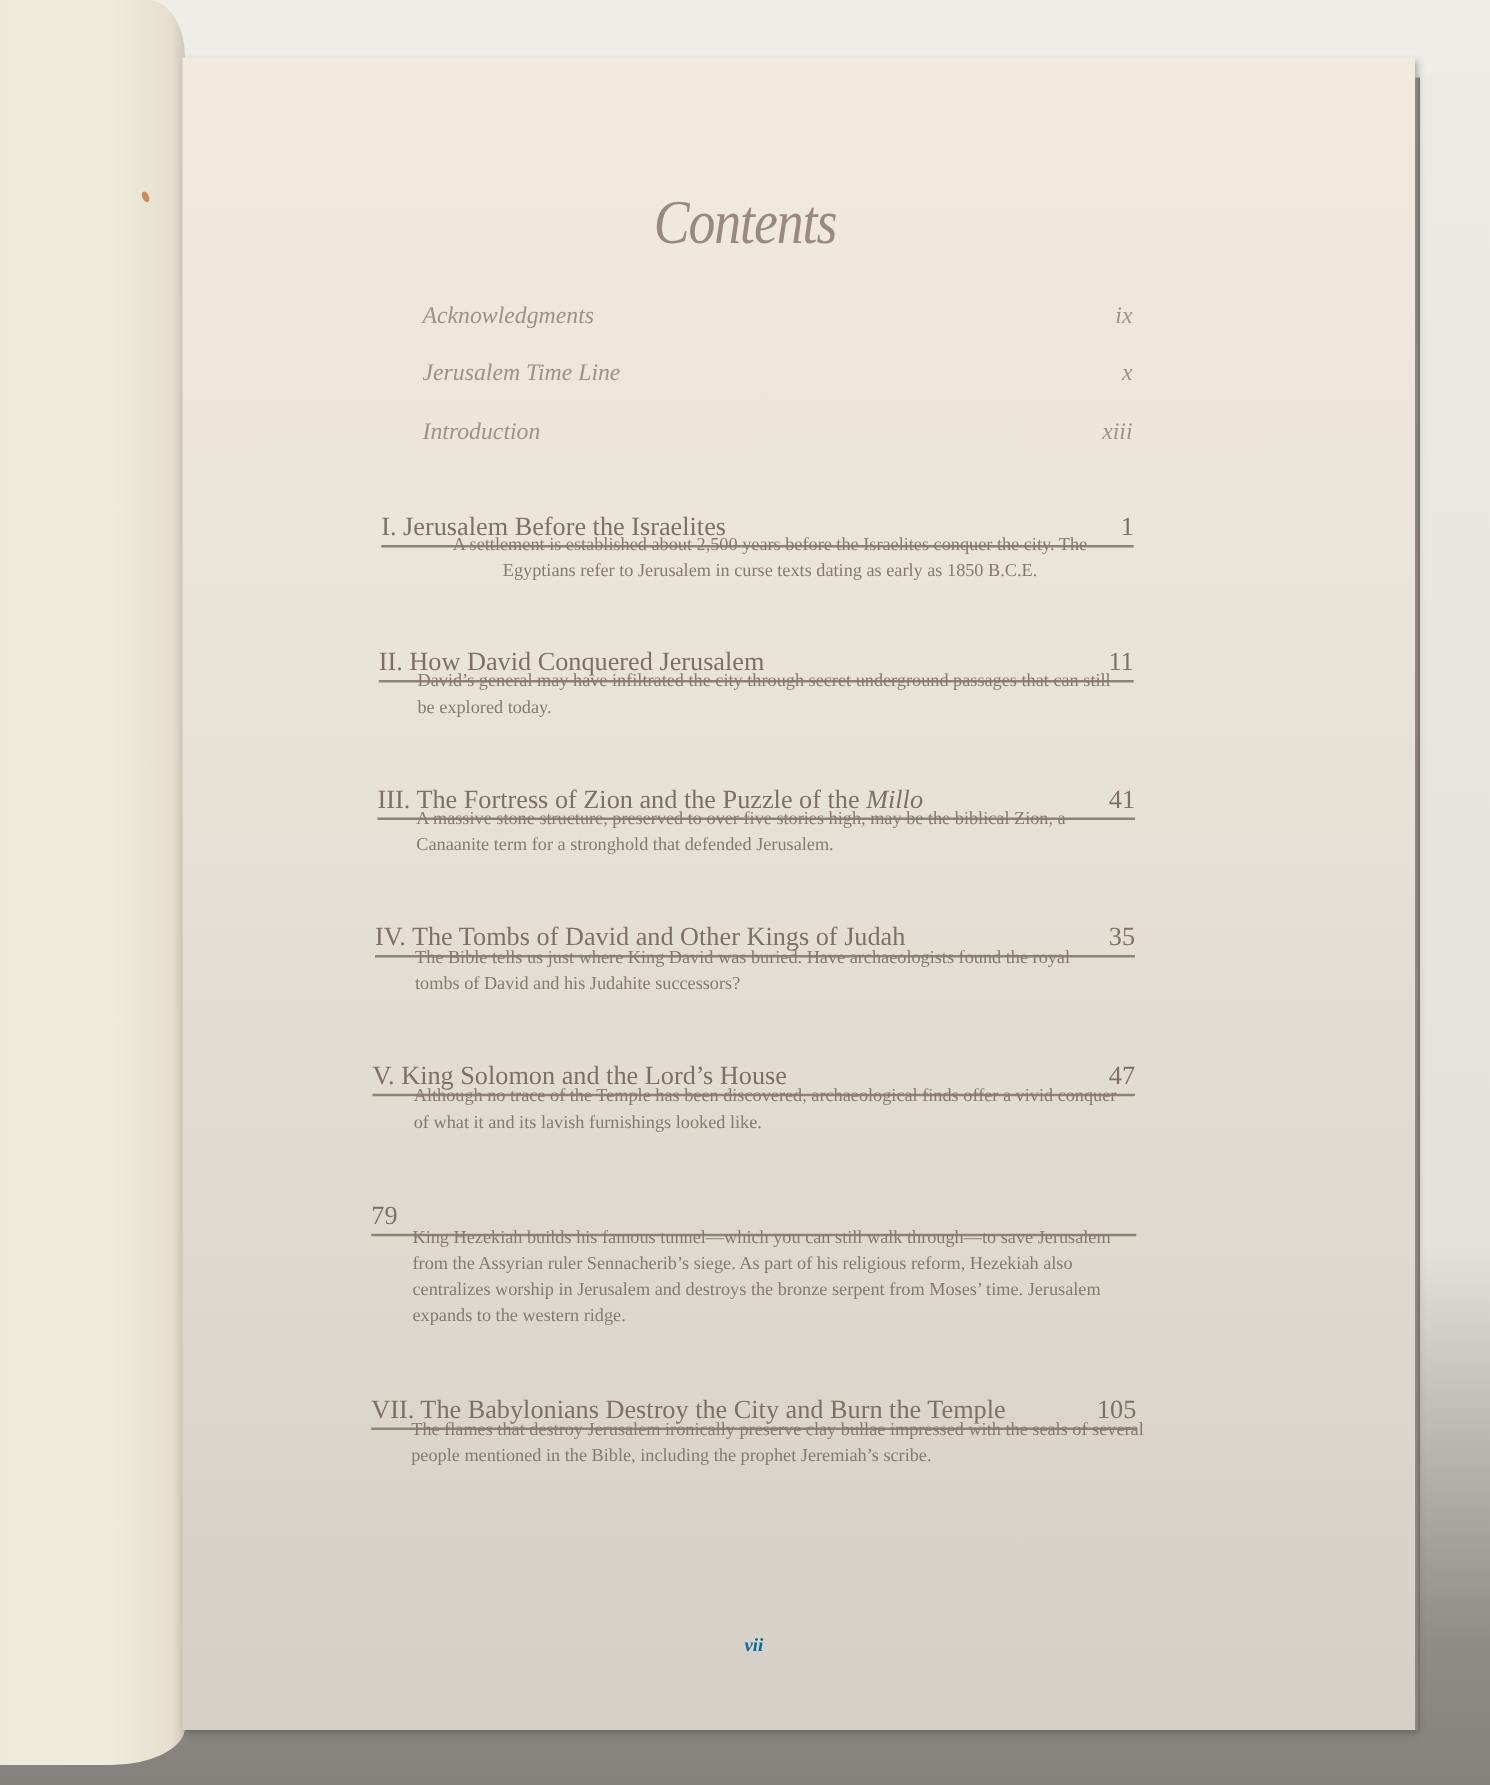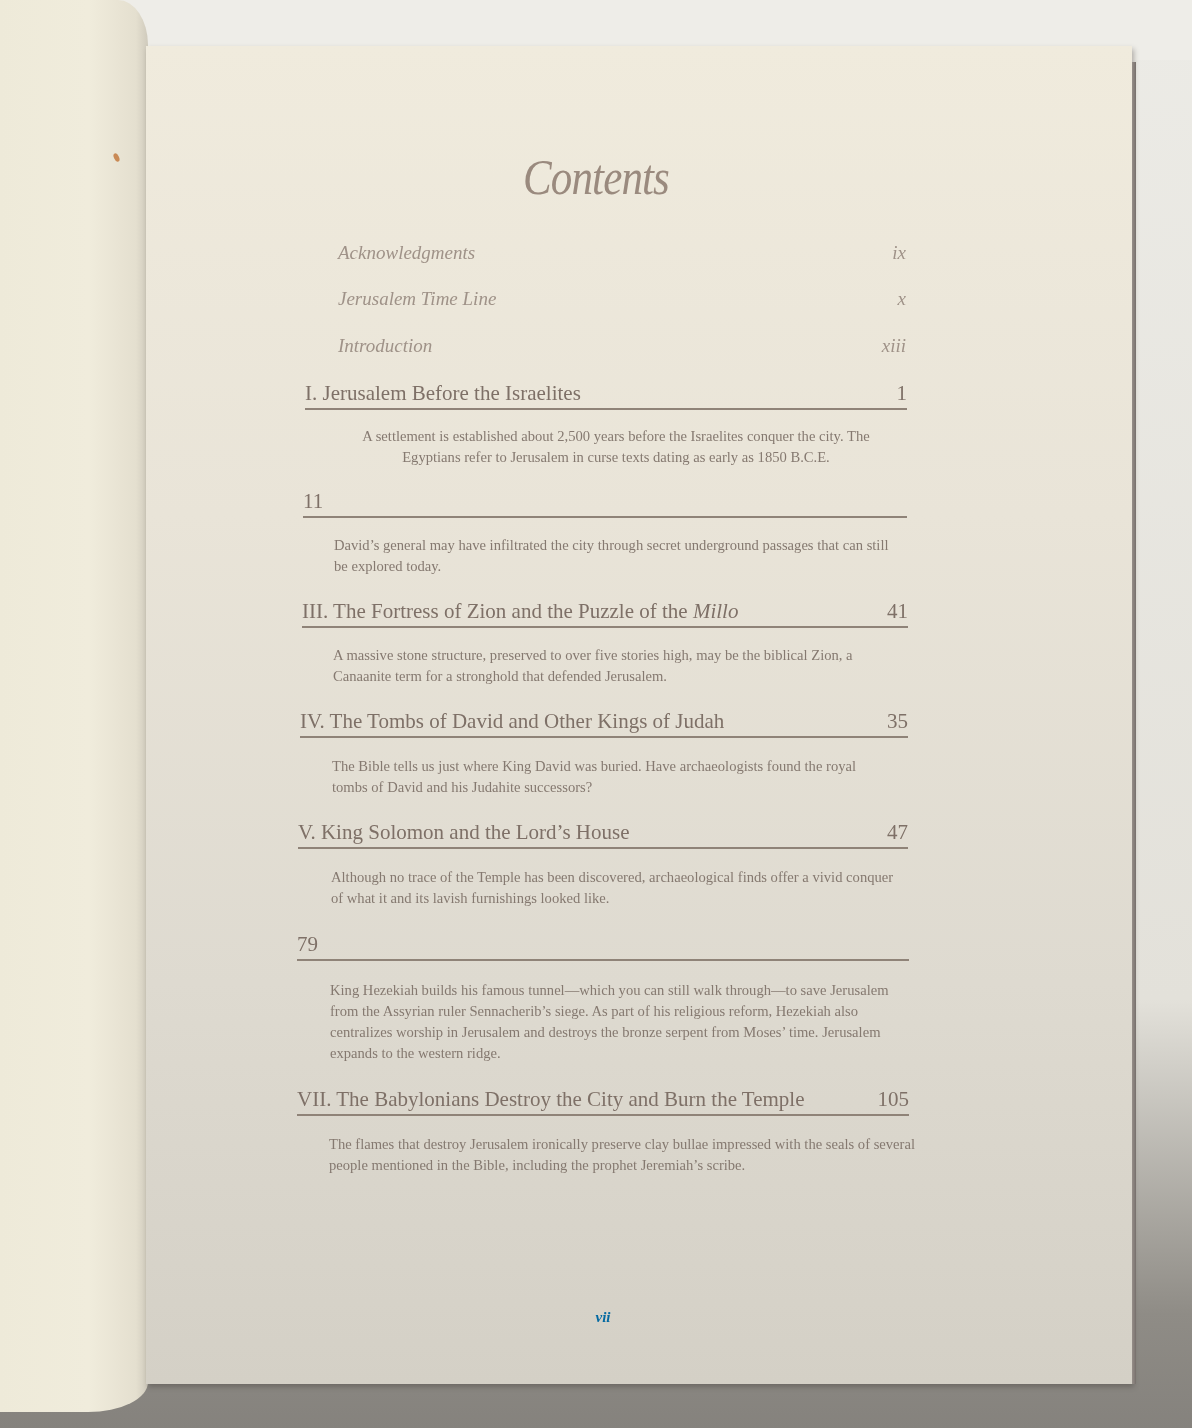--- a/index.html
+++ b/index.html
@@ -36,21 +36,21 @@
     font-style: italic; font-size: 50px; color: #9a8a7e; letter-spacing: -1px;
     transform: scaleX(0.86);
   }
   .front {
     position: absolute; left: 338px; width: 568px;
     display: flex; justify-content: space-between; align-items: baseline;
     font-style: italic; font-size: 19px; color: #9f9288;
   }
   .chapter {
     position: absolute; display: flex; justify-content: space-between; align-items: baseline;
-    font-size: 21px; color: #7e7067; border-bottom: 2px solid #8f8378; padding-bottom: 2px;
+    font-size: 21px; color: #7e7067; border-bottom: 2px solid #8f8378; padding-bottom: 2px; margin-top: 28px;
   }
   .desc {
     position: absolute; font-size: 14.6px; line-height: 21px; color: #857970;
   }
   .chapter .it { font-style: italic; }
   .folio {
     position: absolute; left: 583px; width: 40px; top: 1309px; text-align: center;
     font-style: italic; font-weight: bold; font-size: 15px; color: #0369a1;
   }
 </style>
@@ -82,20 +82,21 @@
   <span>xiii</span>
 </div>
 
 <div class="chapter" style="left:305px; width:602px; top:381px;">
   <span>I. Jerusalem Before the Israelites</span>
   <span>1</span>
 </div>
 <div class="desc" style="left:336px; width:560px; top:426px;text-align:center;">A settlement is established about 2,500 years before the Israelites conquer the city. The Egyptians refer to Jerusalem in curse texts dating as early as 1850 B.C.E.</div>
 
 <div class="chapter" style="left:303px; width:604px; top:489px;">
+  <span>II. How David Conquered Jerusalem</span>
   <span>11</span>
 </div>
 <div class="desc" style="left:334px; width:566px; top:535px;">David’s general may have infiltrated the city through secret underground passages that can still be explored today.</div>
 
 <div class="chapter" style="left:302px; width:606px; top:599px;">
   <span><span>III. The Fortress of Zion and the Puzzle of the </span><span class="it">Millo</span></span>
   <span>41</span>
 </div>
 <div class="desc" style="left:333px; width:580px; top:645px;">A massive stone structure, preserved to over five stories high, may be the biblical Zion, a Canaanite term for a stronghold that defended Jerusalem.</div>
 

